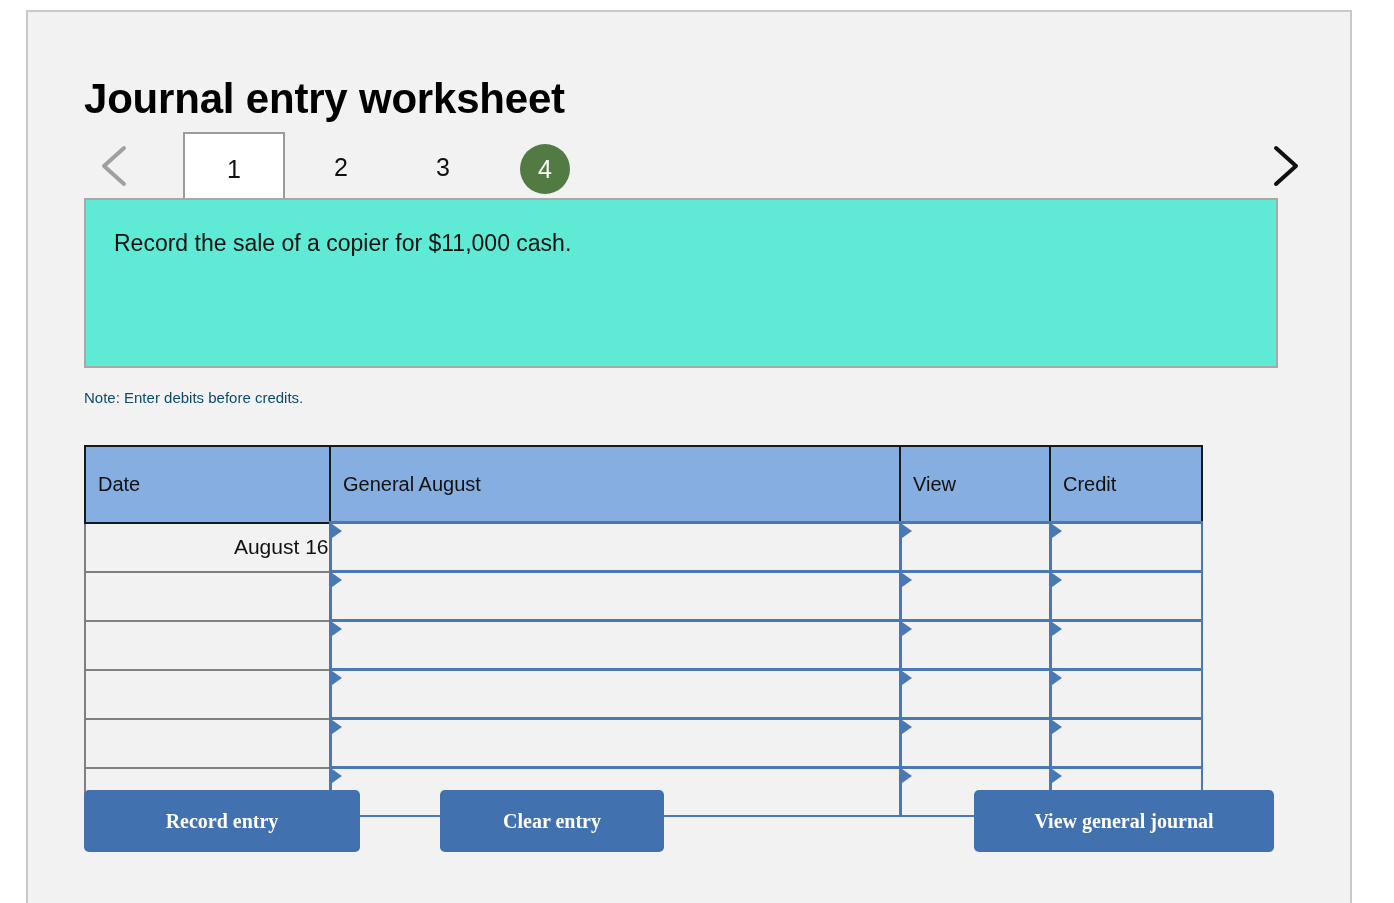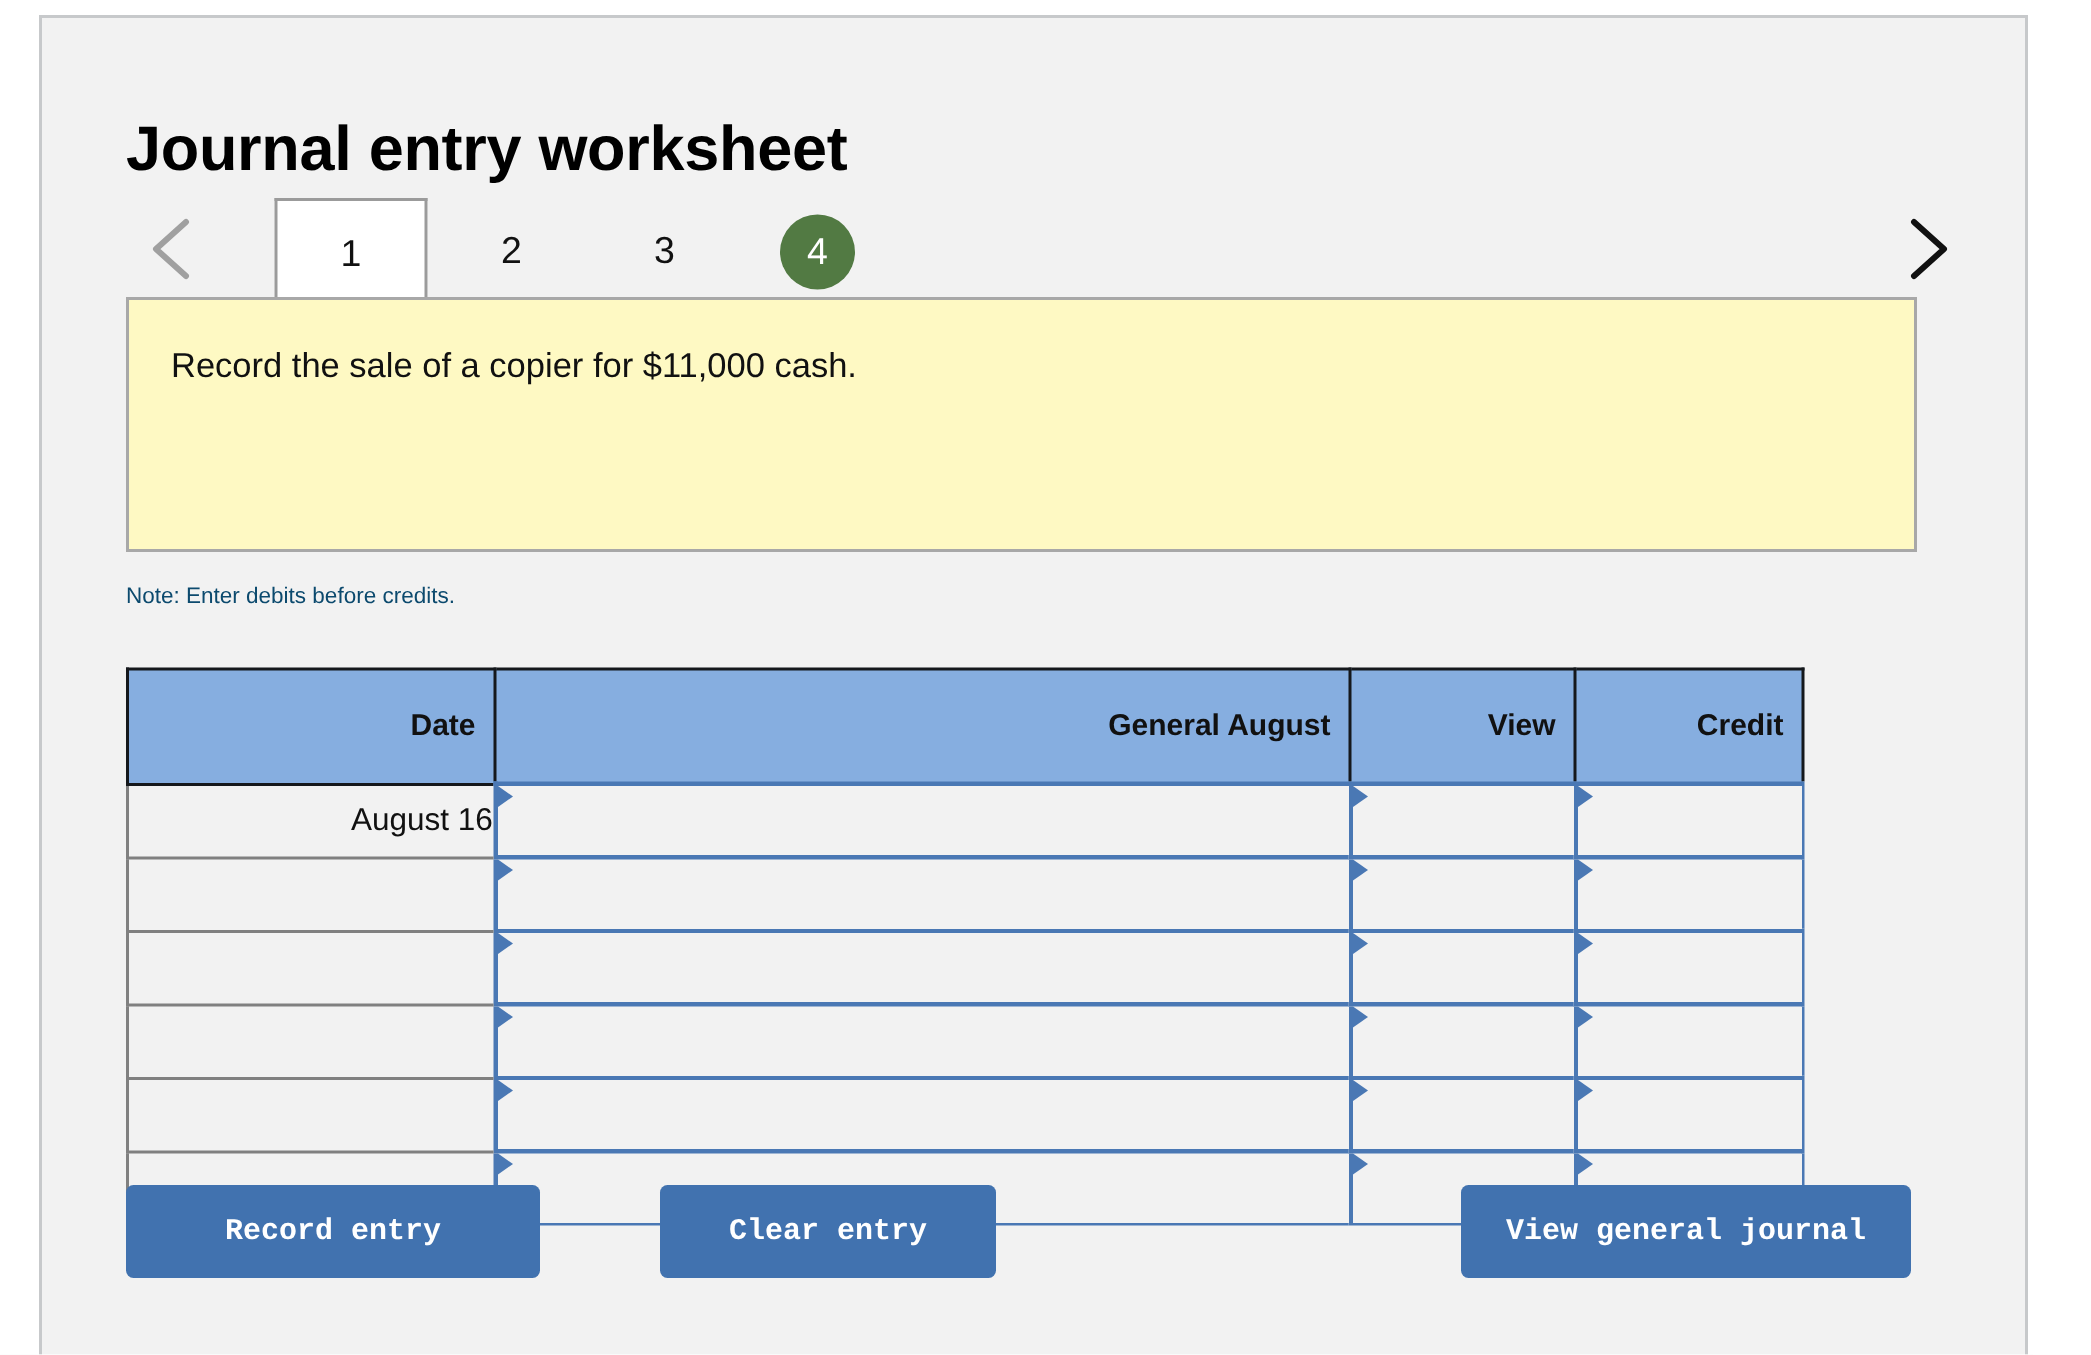--- a/index.html
+++ b/index.html
@@ -98,21 +98,21 @@
   }
   .tab-4 { line-height: 70px; }
 
   
   .instruction-box {
     position: absolute;
     left: 56px;
     top: 186px;
     width: 1194px;
     height: 170px;
-    background: #fef9c3;
+    background: #5eead4;
     border: 2px solid #a8a8a8;
     box-sizing: border-box;
   }
   .instruction-text {
     position: absolute;
     left: 28px;
     top: 30px;
     font-size: 23px;
     color: #111111;
     white-space: nowrap;
@@ -136,23 +136,23 @@
     top: 433px;
     width: 1117px;
     border-collapse: collapse;
     table-layout: fixed;
   }
   .jtable th {
     background: #86aee0;
     border: 2px solid #15181c;
     color: #111111;
     font-size: 20px;
-    font-weight: bold;
+    font-weight: normal;
     height: 50px;
-    text-align: right;
+    text-align: left;
     padding: 12px;
   }
   .col-date   { width: 245px; }
   .col-gj     { width: 570px; }
   .col-debit  { width: 150px; }
   .col-credit { width: 152px; }
 
   .jtable td {
     padding: 0;
     height: 46px;
@@ -202,21 +202,21 @@
   .btn {
     position: absolute;
     height: 62px;
     background: #4172af;
     color: #ffffff;
     font-size: 20px;
     font-weight: bold;
     border: none;
     border-radius: 5px;
     cursor: pointer;
-    font-family: Liberation Mono, monospace;
+    font-family: Liberation Serif, serif;
     padding: 0;
   }
   .btn-record { left: 56px;  top: 778px; width: 276px; }
   .btn-clear  { left: 412px; top: 778px; width: 224px; }
   .btn-view   { left: 946px; top: 778px; width: 300px; }
 </style>
 </head>
 <body>
 
 <div id="root">

